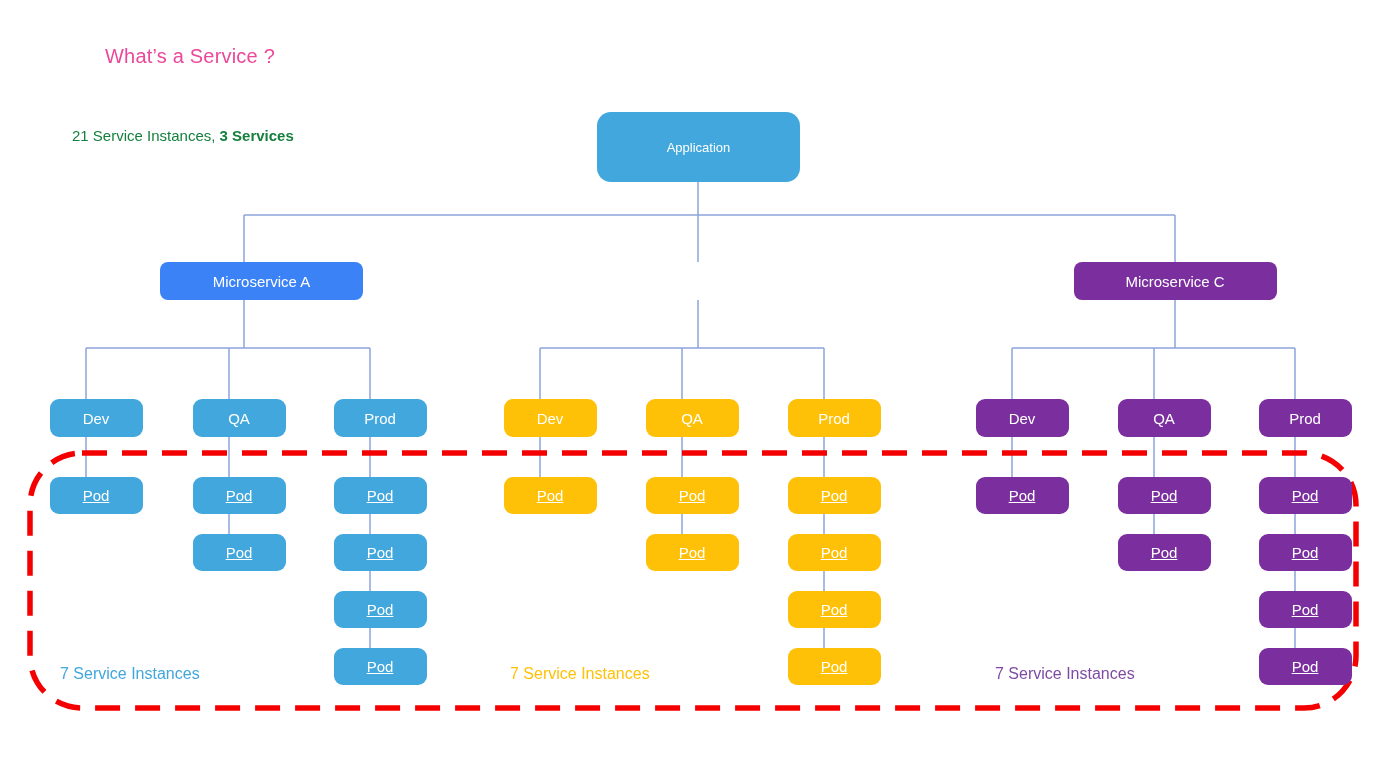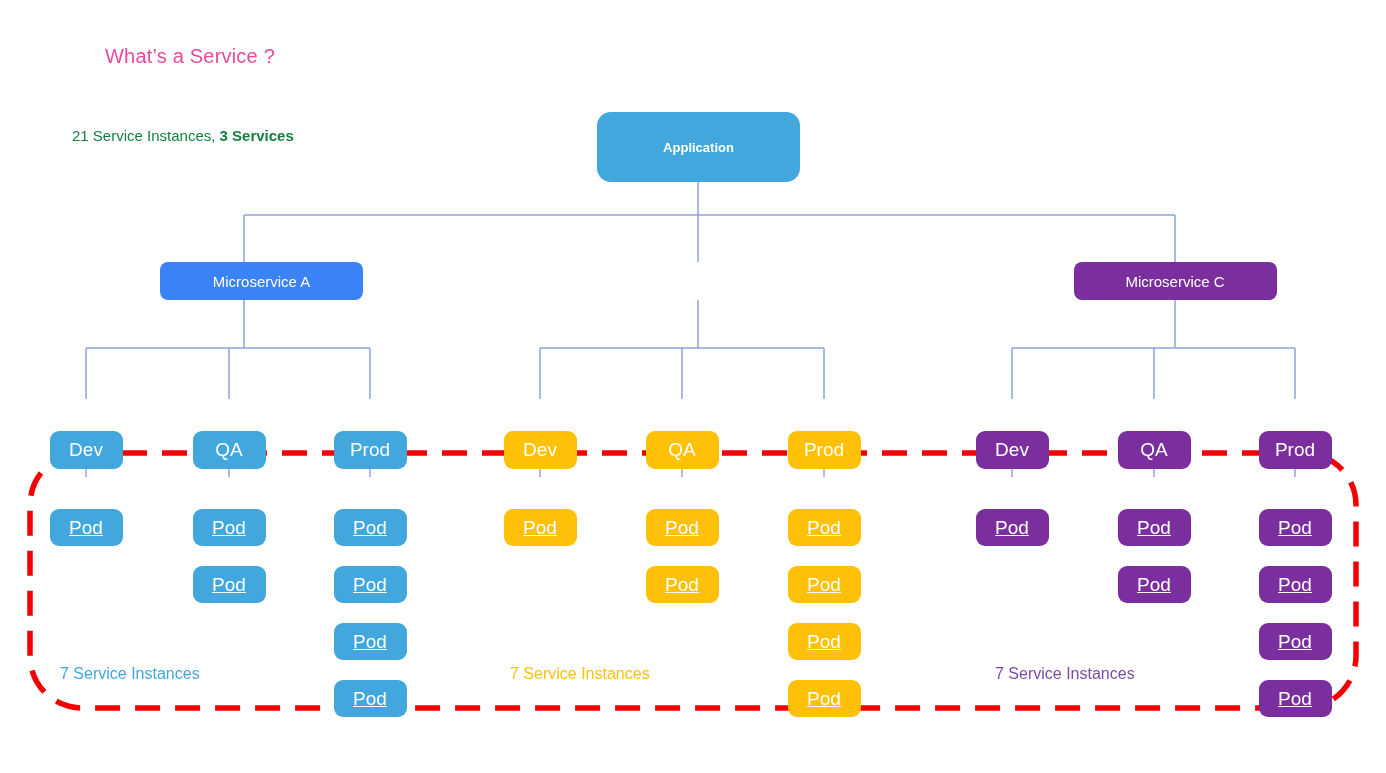--- a/index.html
+++ b/index.html
@@ -39,32 +39,31 @@
     justify-content: center;
     color: #ffffff;
     box-sizing: border-box;
     text-align: center;
   }
   .app-node {
     left: 597px; top: 112px;
     width: 203px; height: 70px;
     border-radius: 14px;
     font-size: 13px;
-    font-weight: bold;
+    font-weight: normal;
   }
   .ms-node {
     width: 203px; height: 38px;
     border-radius: 8px;
     font-size: 15px;
   }
   .env-node, .pod-node {
-    width: 73px; height: 38px;
+    width: 93px; height: 38px;
     border-radius: 9px;
-    font-size: 19px;
-    margin-top: 32px;
+    font-size: 15px;
   }
   .pod-node { height: 37px; text-decoration: underline; }
   .instances-label {
     position: absolute;
     font-size: 16px;
     white-space: nowrap;
     margin-top: 32px;
   }
 </style>
 </head>

